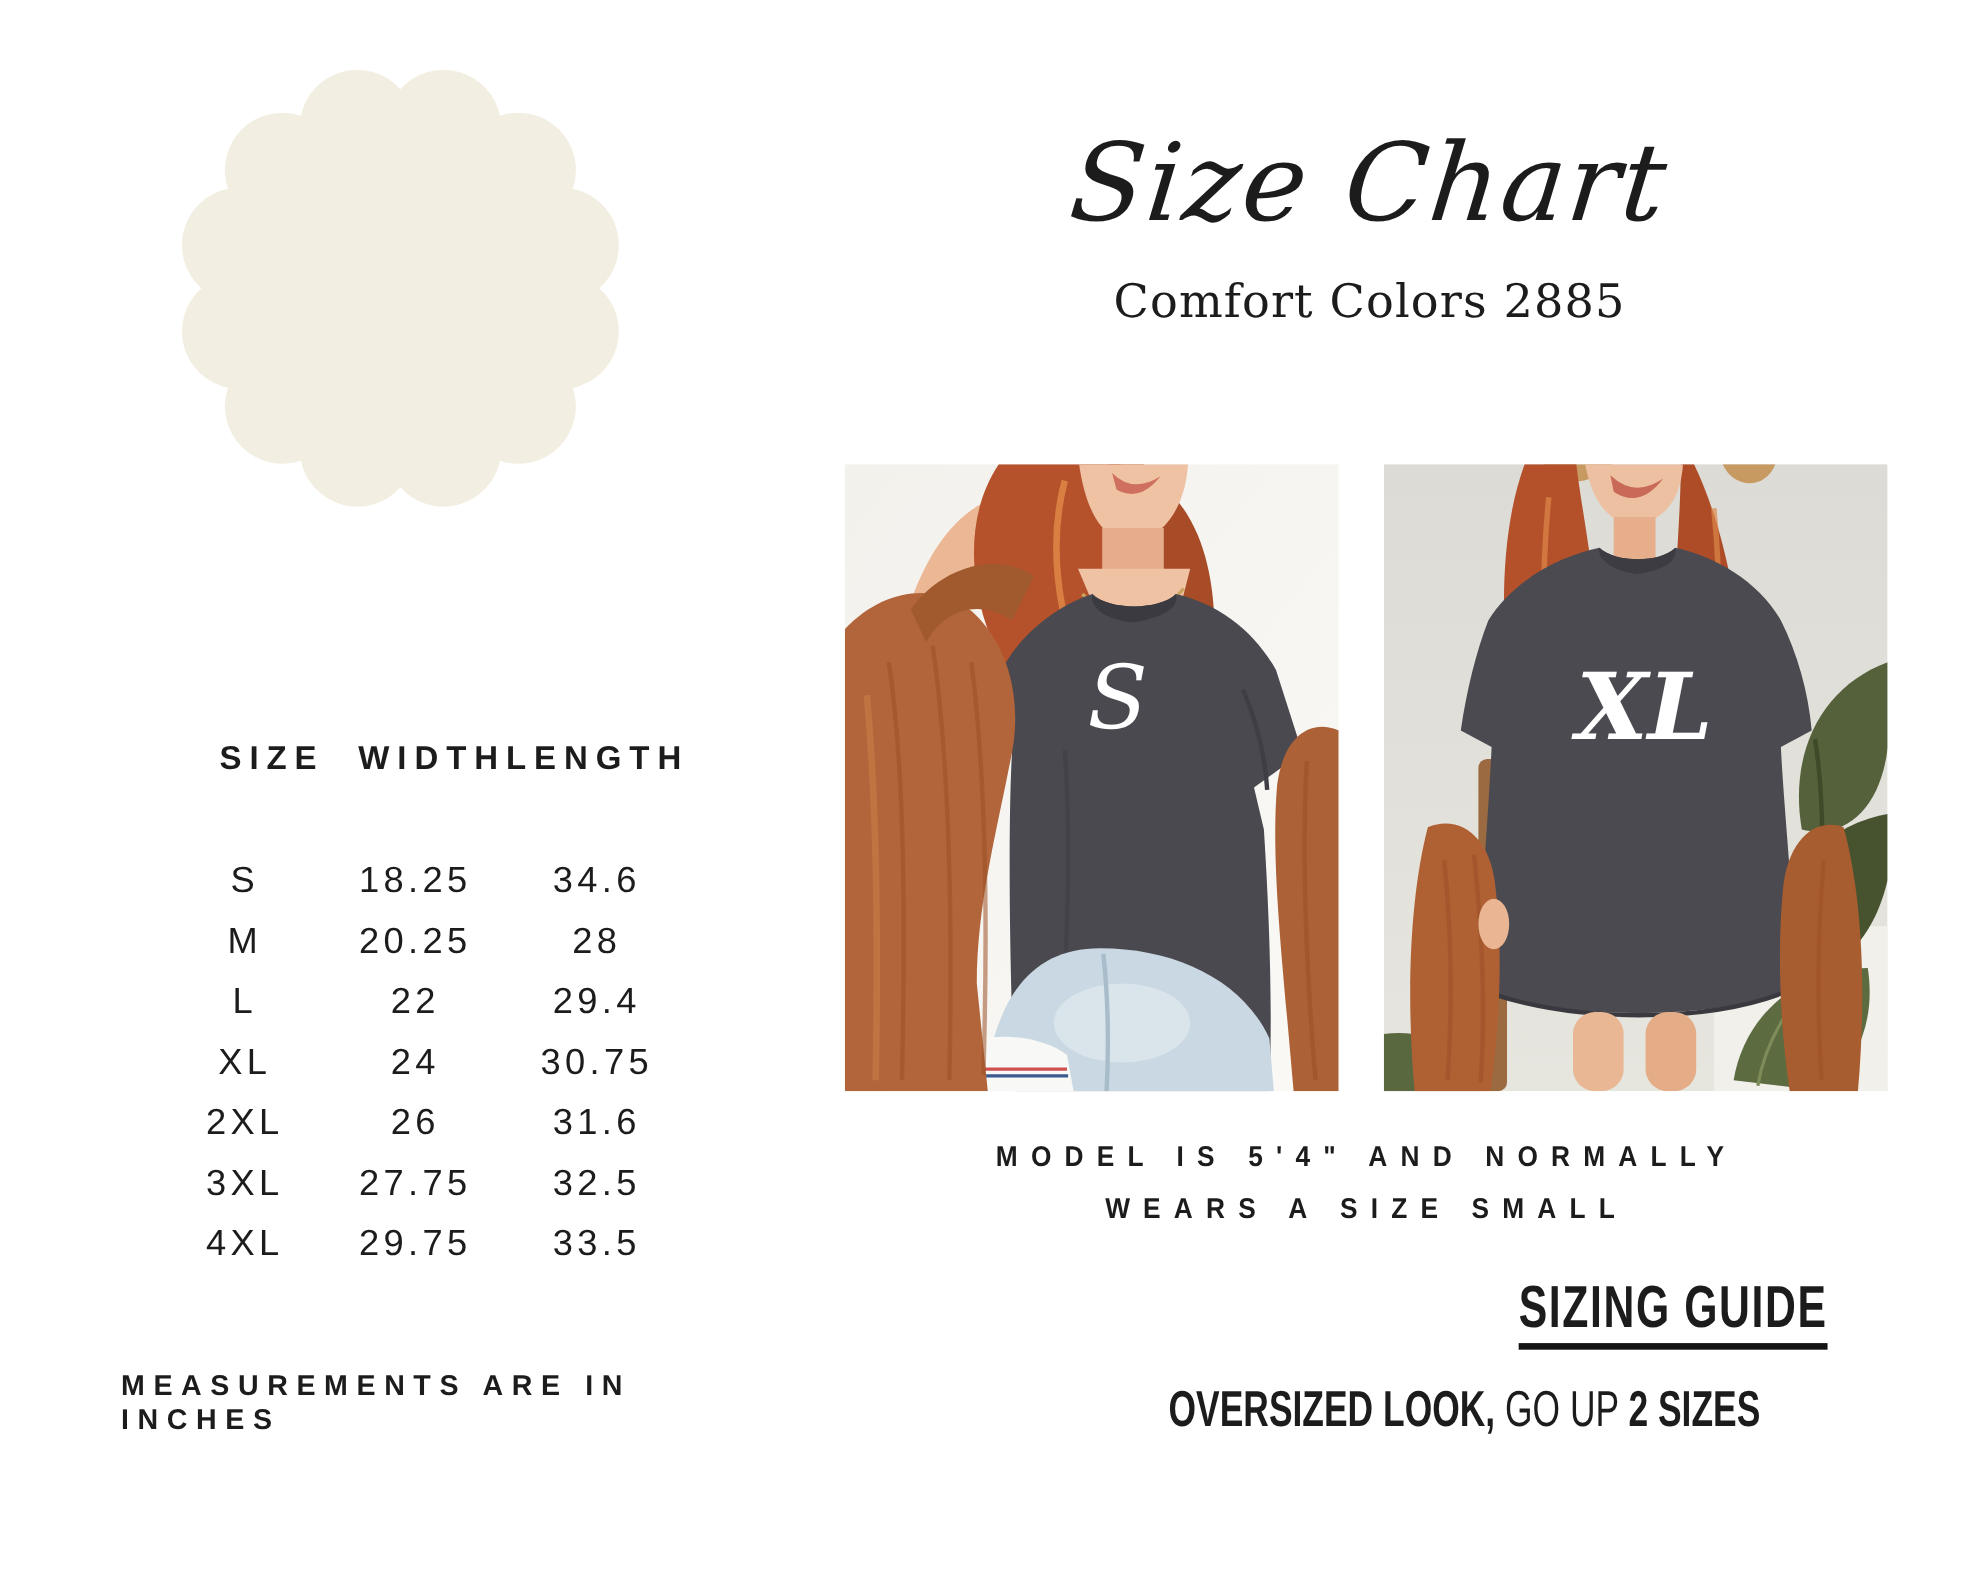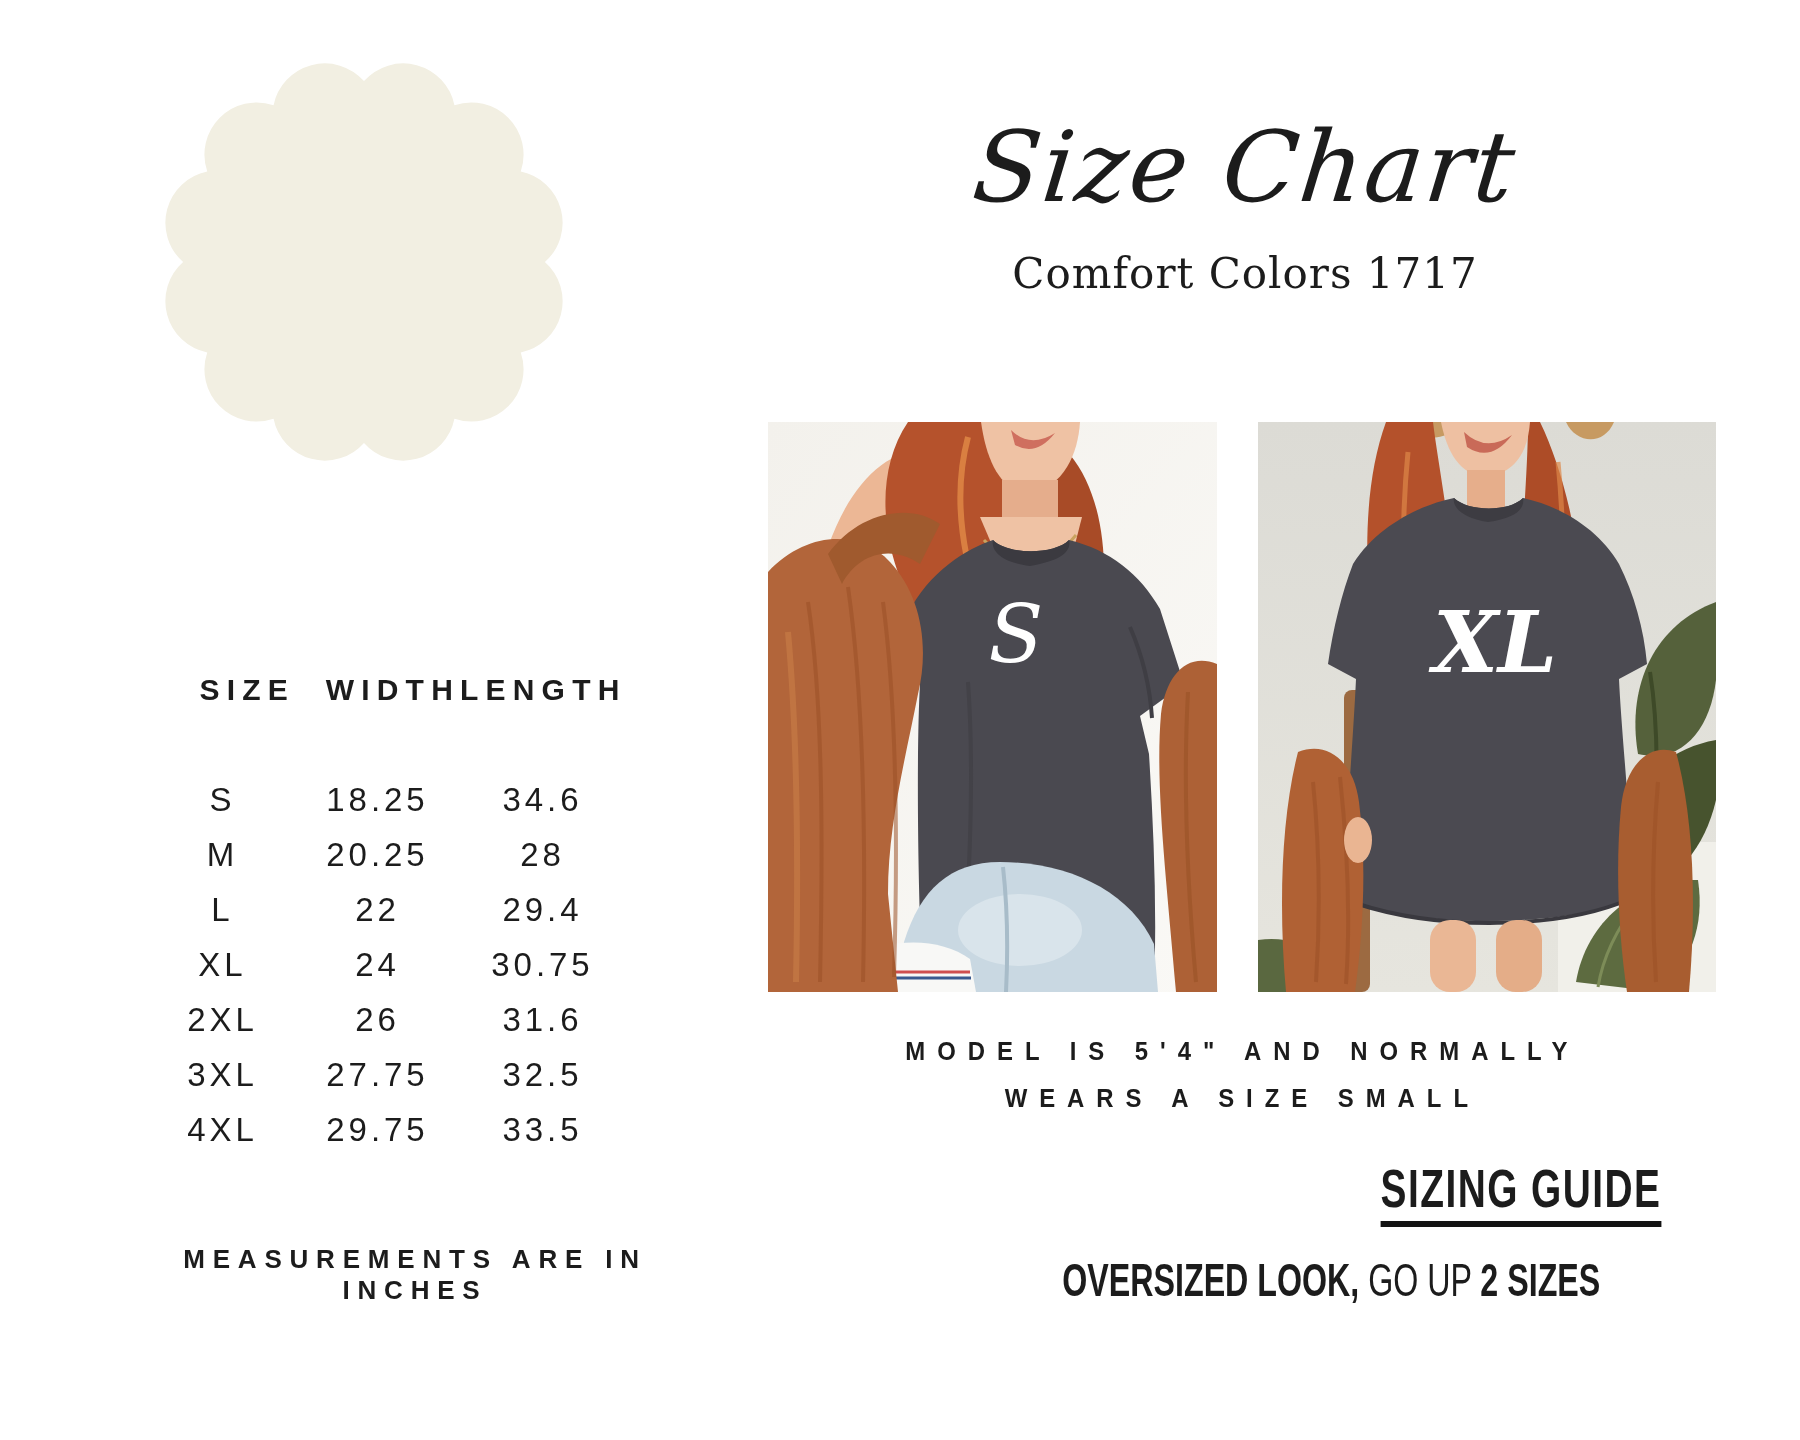--- a/index.html
+++ b/index.html
@@ -15,21 +15,21 @@
          transform:skewX(-6deg);letter-spacing:2px;}
   .subtitle{font-family:"DejaVu Serif",serif;font-size:42px;line-height:52px;margin-top:6px;letter-spacing:1px;}
 
   
   .size-table{position:absolute;left:150px;top:668px;display:grid;
               grid-template-columns:145px 165px 165px;}
   .size-table .th{font-weight:bold;font-size:30px;letter-spacing:.24em;text-align:right;line-height:44px;}
   .size-table .spacer{grid-column:1/-1;height:60px;}
   .size-table .td{font-size:33px;letter-spacing:.12em;text-align:center;line-height:55px;height:55px;}
 
-  .footnote{position:absolute;left:110px;top:1244px;width:610px;text-align:center;
+  .footnote{position:absolute;left:110px;top:1244px;width:610px;text-align:left;
             font-weight:bold;font-size:26px;letter-spacing:.3em;}
 
   
   .photos{position:absolute;left:768px;top:422px;display:flex;gap:41px;}
   .photo{display:block;}
   .photo svg{display:block;}
 
   .caption{position:absolute;left:768px;top:1028px;width:948px;text-align:center;
            font-weight:bold;font-size:26px;line-height:47px;}
   .caption .cline{display:inline-block;transform:scaleX(.92);letter-spacing:.5em;white-space:nowrap;}
@@ -52,21 +52,21 @@
     <svg width="412" height="412" viewBox="0 0 410 410">
       <path fill="#F2EFE2" d="M385 205 A52 52 0 0 1 361 295 A52 52 0 0 1 295 361 A52 52 0 0 1 205 385
         A52 52 0 0 1 115 361 A52 52 0 0 1 49 295 A52 52 0 0 1 25 205 A52 52 0 0 1 49 115
         A52 52 0 0 1 115 49 A52 52 0 0 1 205 25 A52 52 0 0 1 295 49 A52 52 0 0 1 361 115
         A52 52 0 0 1 385 205 Z"></path>
     </svg>
   </div>
 
   <div class="header">
     <div class="title">Size Chart</div>
-    <div class="subtitle">Comfort Colors 1717</div>
+    <div class="subtitle">Comfort Colors 2885</div>
   </div>
 
   <div class="size-table">
     <div class="th">SIZE</div>
     <div class="th">WIDTH</div>
     <div class="th">LENGTH</div>
     <div class="spacer"></div>
 
     <div class="td">S</div>
     <div class="td">18.25</div>

